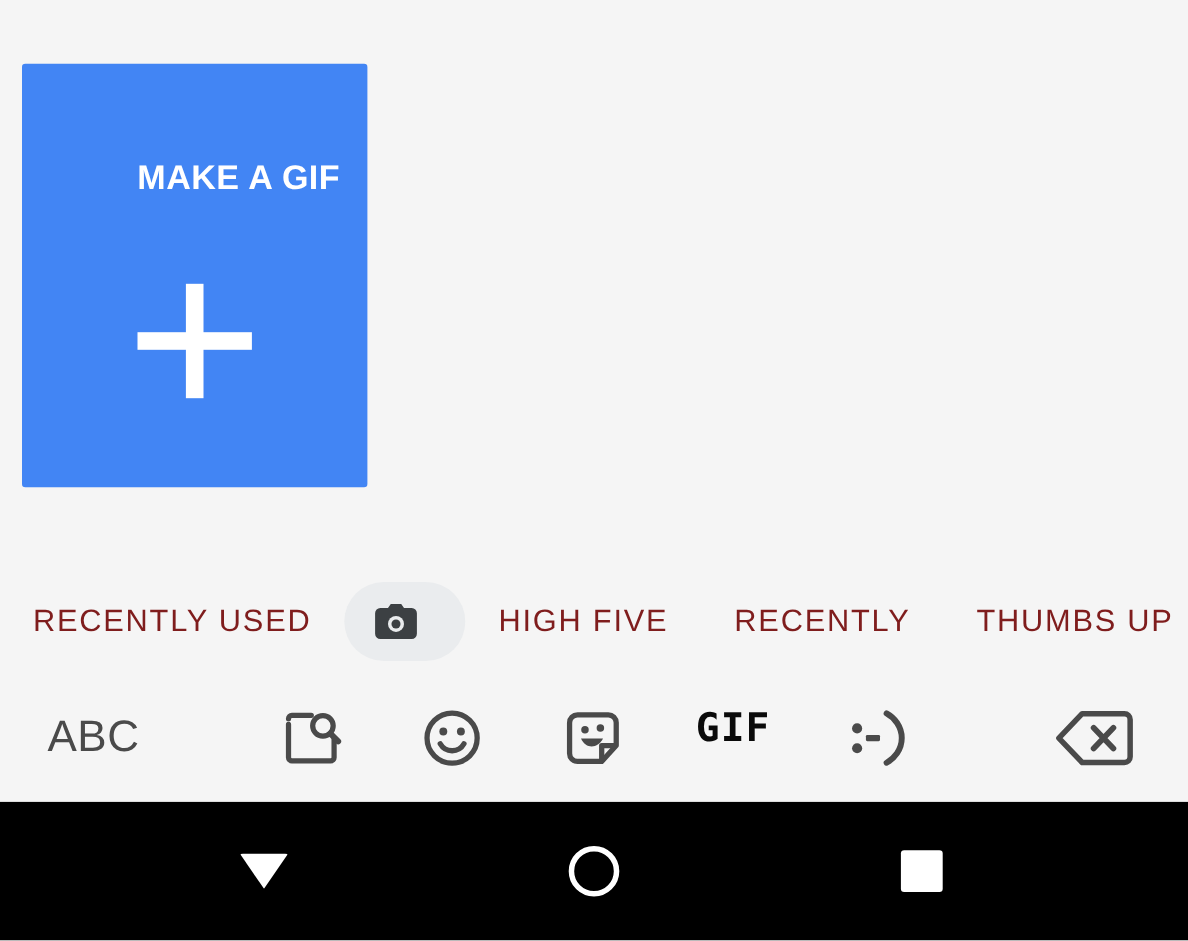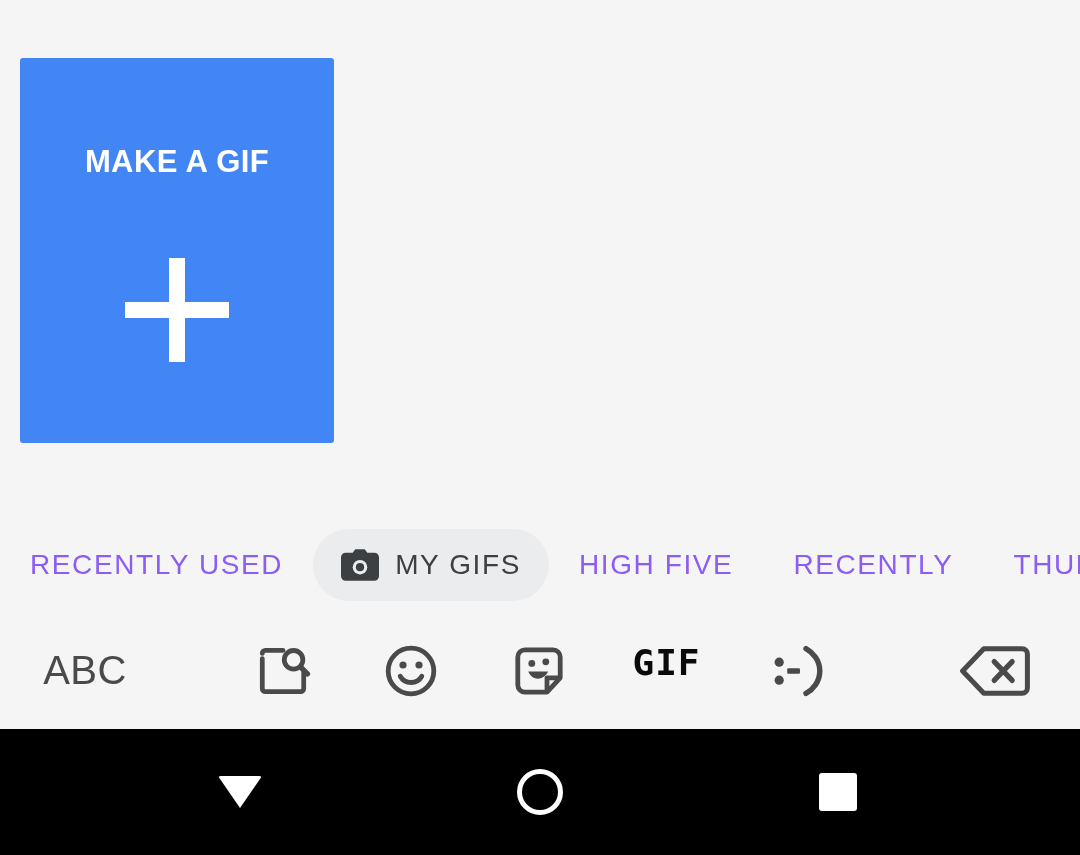--- a/index.html
+++ b/index.html
@@ -51,20 +51,21 @@
     left: 0;
     top: 0;
     width: 100%;
     text-align: center;
     margin-top: 86px;
     color: #ffffff;
     font-size: 31px;
     font-weight: 700;
     letter-spacing: 0.4px;
     line-height: 36px;
+    padding-left: 40px;
   }
   #make-gif-plus {
     position: absolute;
     left: 50%;
     top: 200px;
     transform: translateX(-50%);
     width: 104px;
     height: 104px;
   }
   #make-gif-plus .bar-h {
@@ -96,21 +97,21 @@
     align-items: center;
     overflow: hidden;
     white-space: nowrap;
   }
   .cat-tab {
     display: inline-flex;
     align-items: center;
     flex: 0 0 auto;
     height: 72px;
     padding: 0 30px;
-    color: #8b5cf6;
+    color: #7f1d1d;
     font-size: 28px;
     font-weight: 400;
     letter-spacing: 1.6px;
     cursor: pointer;
     user-select: none;
     border-radius: 36px;
   }
   .cat-tab.selected {
     background: #eaecee;
     color: #3c4043;
@@ -237,21 +238,20 @@
     </div>
 
     <div class="cat-tab selected">
       <span class="cam">
         <svg width="38" height="32" viewBox="0 0 24 20" aria-hidden="true">
           <path d="M9 0 L15 0 L16.6 2.2 L21 2.2 A3 3 0 0 1 24 5.2 L24 17 A3 3 0 0 1 21 20 L3 20 A3 3 0 0 1 0 17 L0 5.2 A3 3 0 0 1 3 2.2 L7.4 2.2 Z" fill="#3c4043"></path>
           <circle cx="12" cy="11.4" r="4.6" fill="#eaecee"></circle>
           <circle cx="12" cy="11.4" r="2.6" fill="#3c4043"></circle>
         </svg>
       </span>
-      <span>MY GIFS</span>
     </div>
 
     <div class="cat-tab">
       <span>HIGH FIVE</span>
     </div>
 
     <div class="cat-tab">
       <span>RECENTLY</span>
     </div>
 

